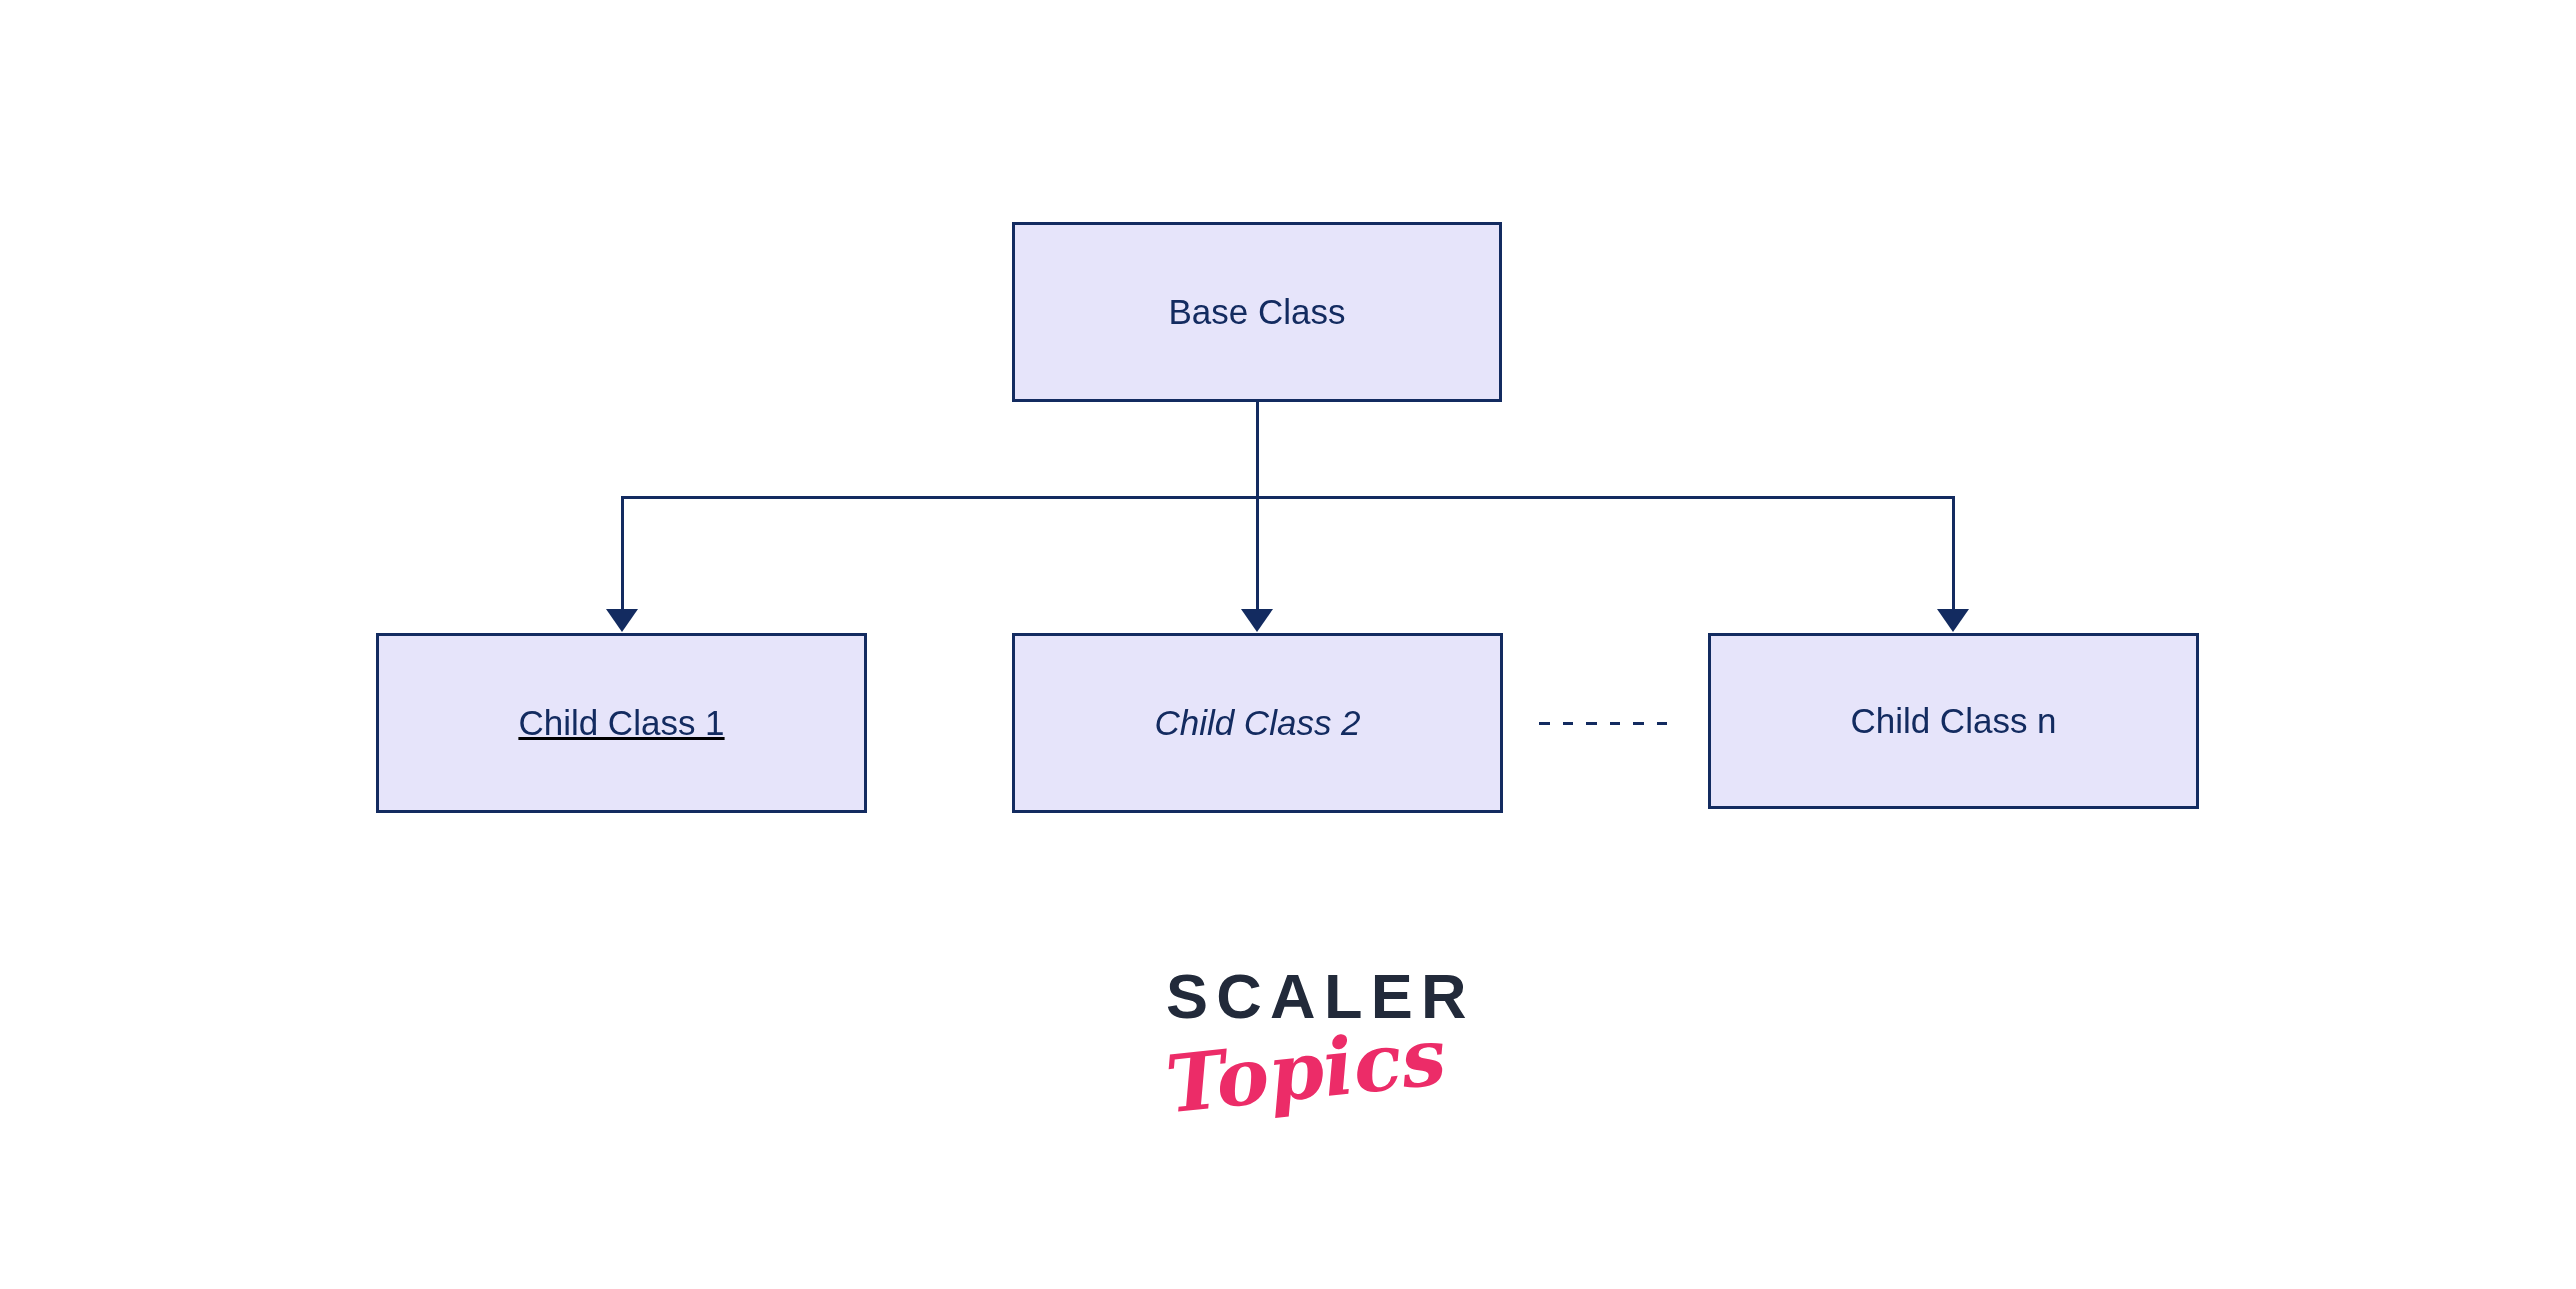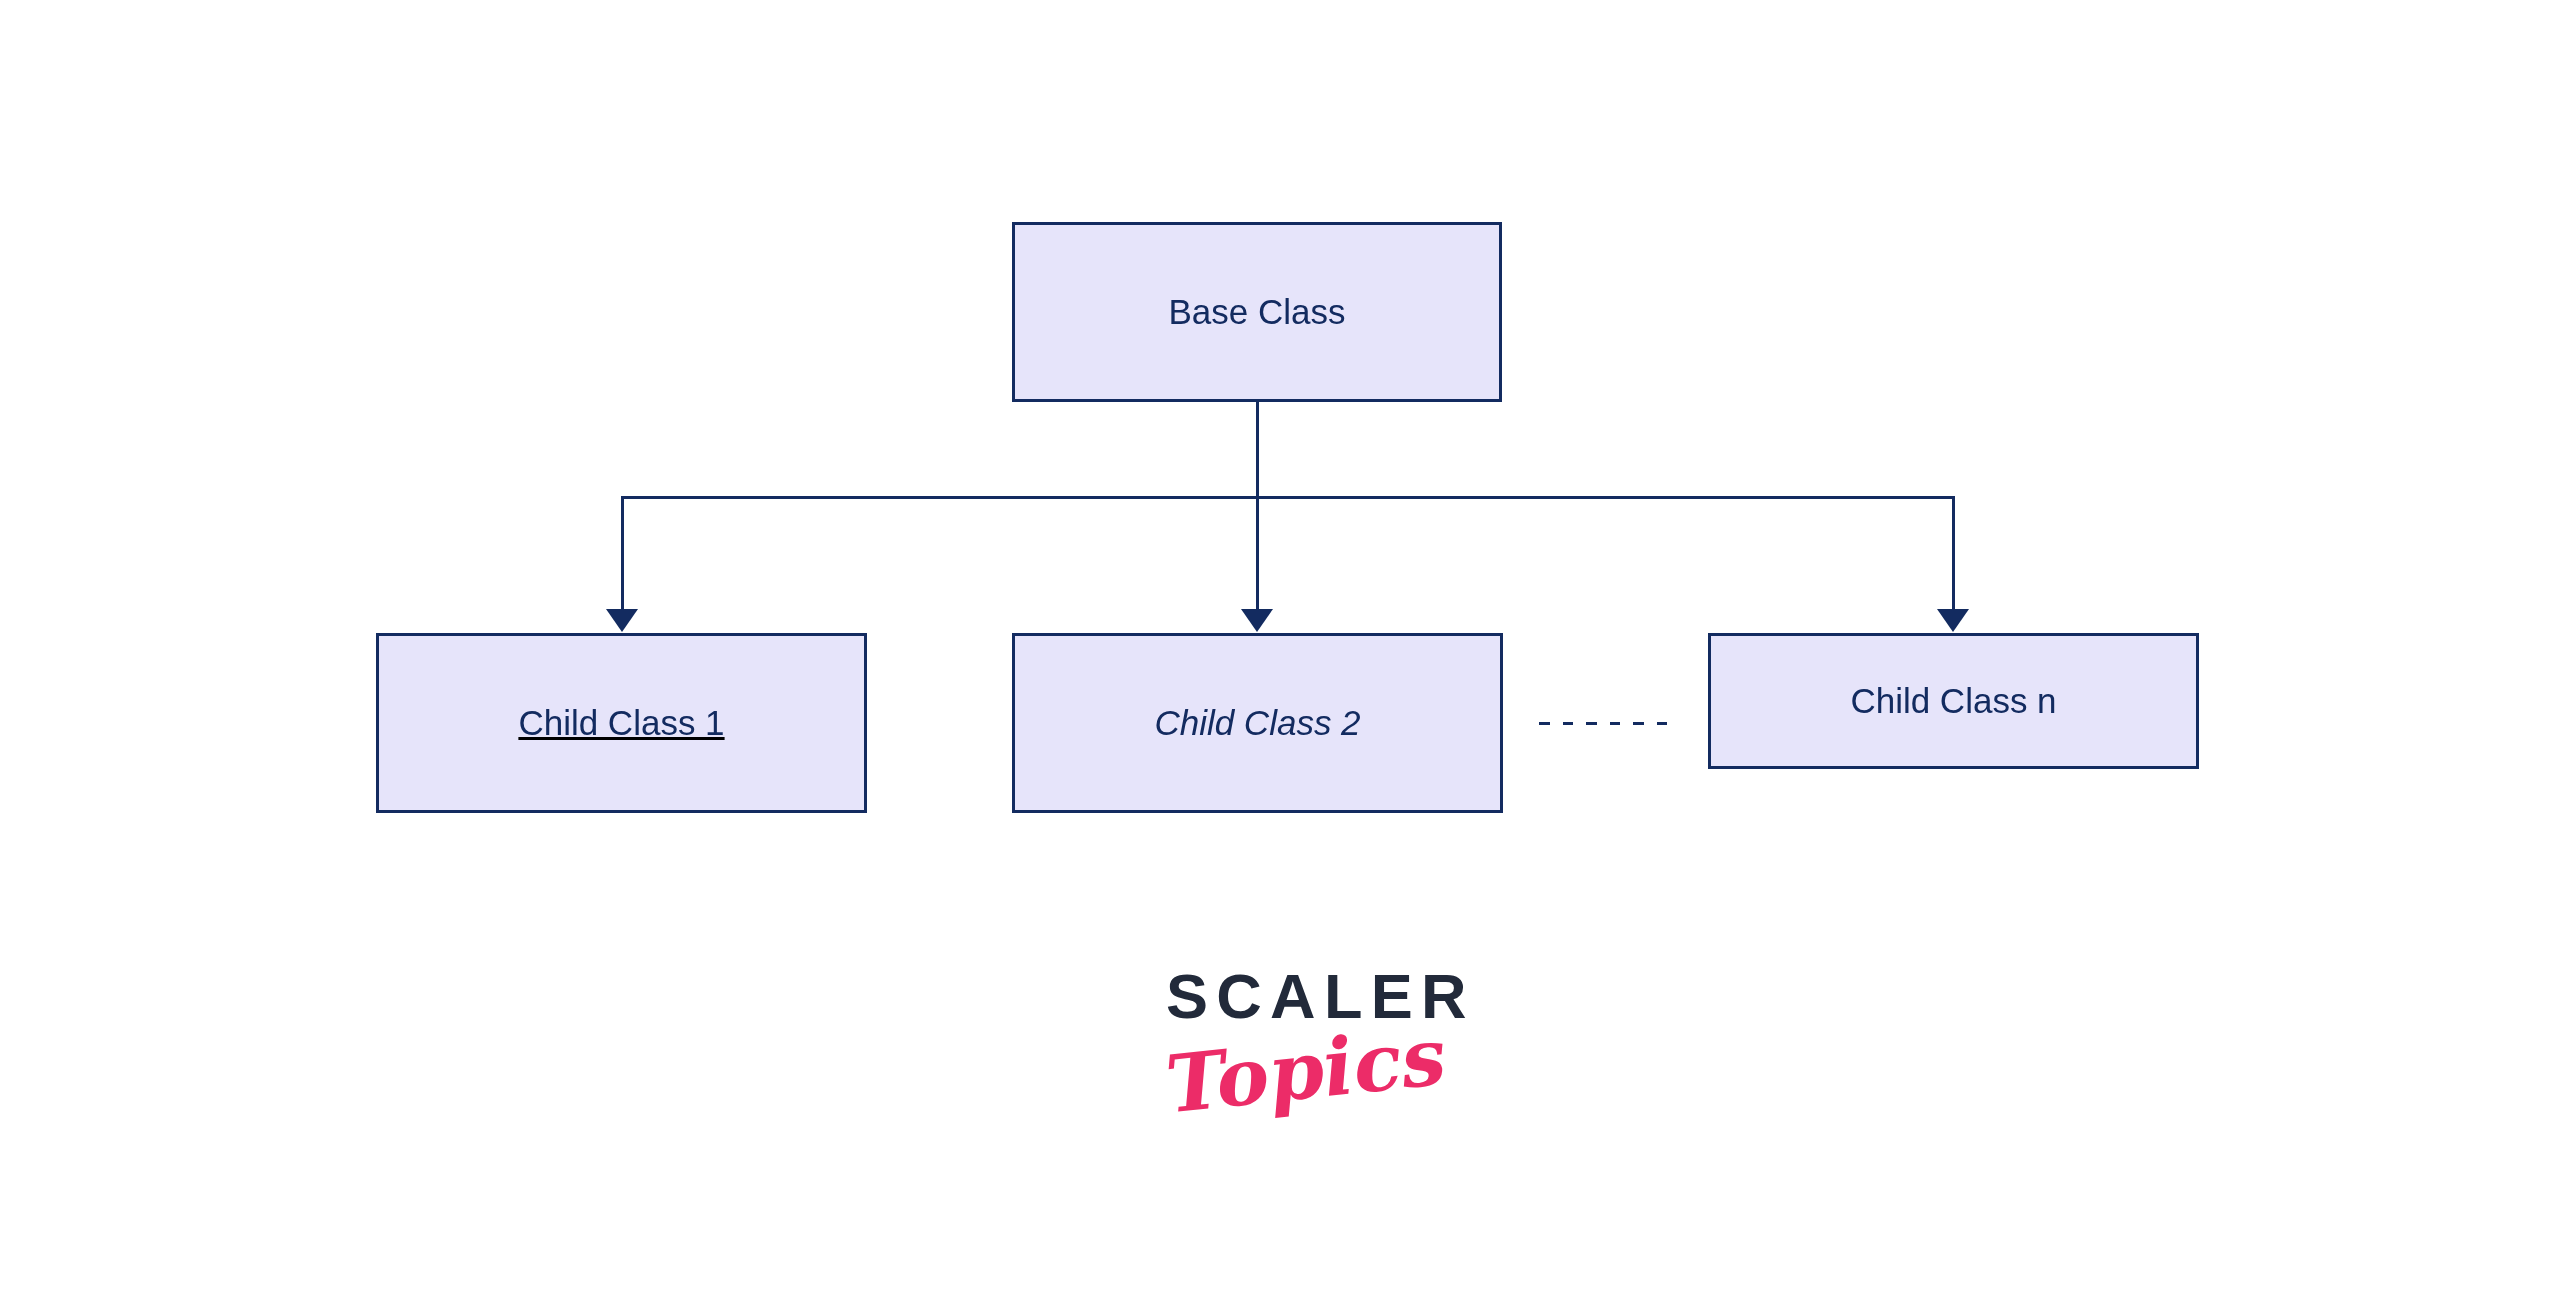--- a/index.html
+++ b/index.html
@@ -32,21 +32,21 @@
   .node span {
     color: var(--text-color);
     font-size: 35px;
     font-weight: 400;
     letter-spacing: 0px;
     white-space: nowrap;
   }
   .box-base   { left: 1012px; top: 222px; width: 490px; height: 180px; }
   .box-child1 { left: 376px;  top: 633px; width: 491px; height: 180px; text-decoration: underline; }
   .box-child2 { left: 1012px; top: 633px; width: 491px; height: 180px; font-style: italic; }
-  .box-childn { left: 1708px; top: 633px; width: 491px; height: 136px; }
+  .box-childn { left: 1708px; top: 633px; width: 491px; height: 176px; }
 
   .line {
     position: absolute;
     background: var(--line-color);
   }
   .line-trunk   { left: 1256px; top: 401px; width: 3px;    height: 98px; }
   .line-rail    { left: 621px;  top: 496px; width: 1334px; height: 3px;   }
   .line-drop-l  { left: 621px;  top: 496px; width: 3px;    height: 120px; }
   .line-drop-m  { left: 1256px; top: 499px; width: 3px;    height: 117px; }
   .line-drop-r  { left: 1952px; top: 496px; width: 3px;    height: 120px; }

